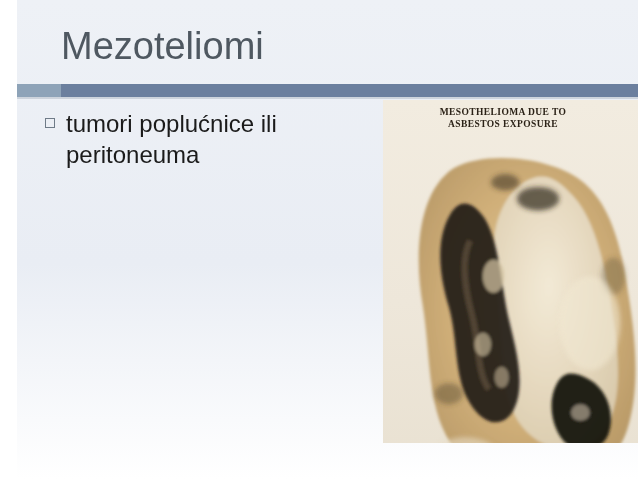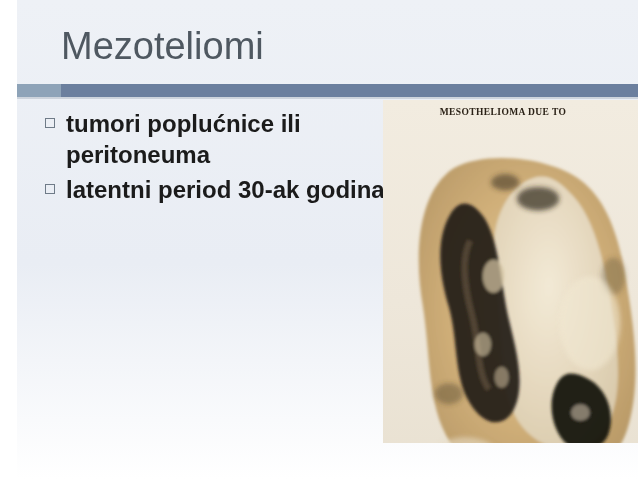--- a/index.html
+++ b/index.html
@@ -63,21 +63,20 @@
     width: 638px;
     height: 2px;
     background: rgba(150,160,175,0.35);
   }
   
   #bullets {
     position: absolute;
     left: 28px;
     top: 108px;
     width: 355px;
-    font-weight: bold;
   }
   .bullet-row {
     display: flex;
     align-items: flex-start;
     margin-bottom: 4px;
   }
   .bullet-marker {
     flex: 0 0 auto;
     width: 10px;
     height: 10px;
@@ -138,32 +137,29 @@
   </div>
 
   <div id="bullets">
 
     <div class="bullet-row">
       <span class="bullet-marker"></span>
       <span class="bullet-text">tumori poplućnice ili peritoneuma</span>
     </div>
 
 
-    <div class="bullet-row">
-      <span class="bullet-marker"></span>
-      <span class="bullet-text">latentni period 30-ak godina</span>
-    </div>
 
 
   </div>
 
   <div id="figure">
 
     <div class="caption">
       <div>MESOTHELIOMA DUE TO</div>
+      <div>ASBESTOS EXPOSURE</div>
     </div>
 
     <svg class="specimen" viewBox="0 0 240 343" preserveAspectRatio="none" xmlns="http://www.w3.org/2000/svg">
       <defs>
         <radialGradient id="tanG" cx="50%" cy="45%" r="60%">
           <stop offset="0%" stop-color="#e2c894"></stop>
           <stop offset="60%" stop-color="#cfae78"></stop>
           <stop offset="100%" stop-color="#b99a68"></stop>
         </radialGradient>
         <radialGradient id="paleG" cx="45%" cy="40%" r="65%">

